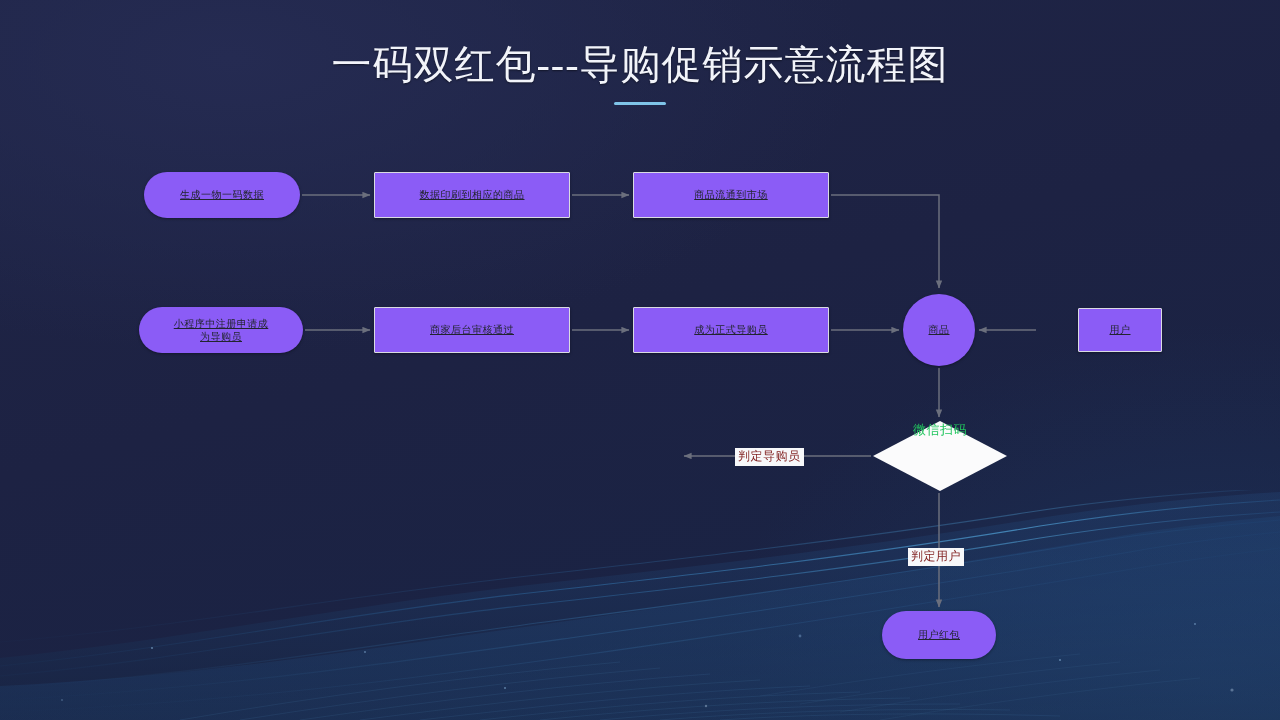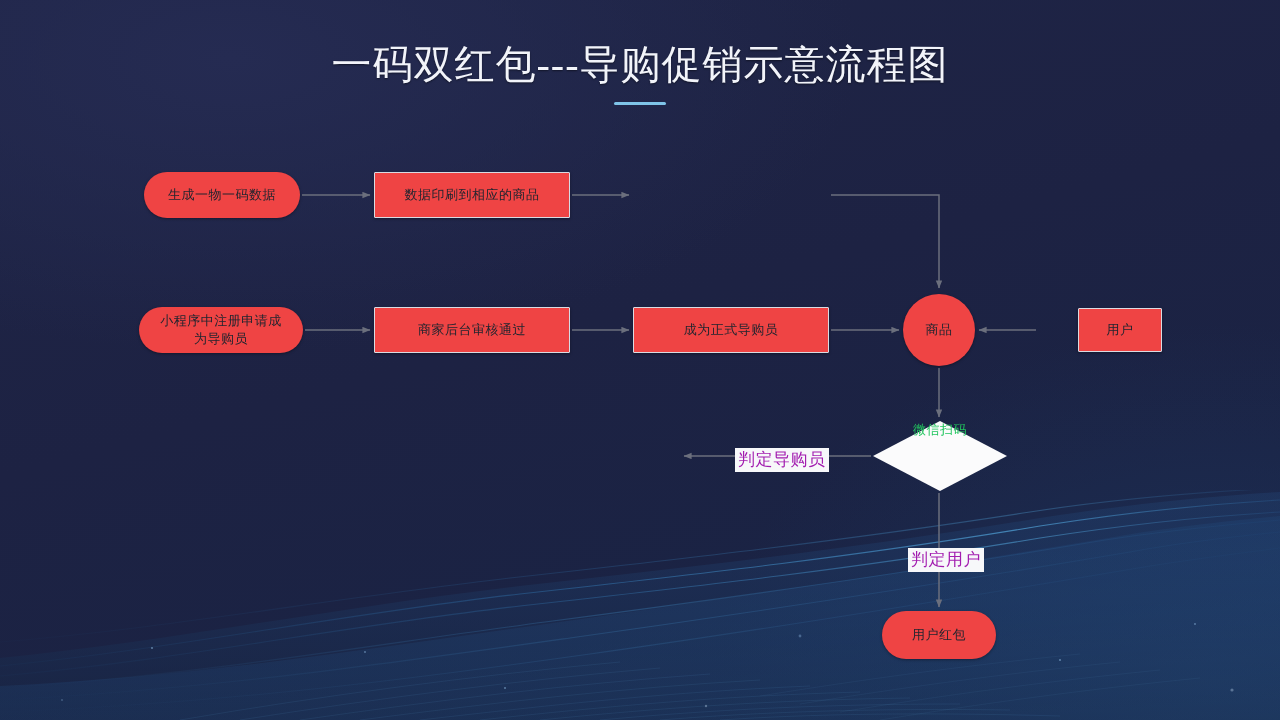--- a/index.html
+++ b/index.html
@@ -49,25 +49,26 @@
     position: absolute; inset: 0; z-index: 4;
   }
   #connectors { position: absolute; inset: 0; z-index: 3; }
 
   .node {
     position: absolute;
     z-index: 4;
     display: flex; align-items: center; justify-content: center;
     text-align: center;
     color: #22252f;
-    background: #ef4444;
-    font-size: 13px;
+    background: #8b5cf6;
+    font-size: 10px;
     line-height: 1.35;
     letter-spacing: 0.5px;
     box-shadow: 0 1px 3px rgba(0,0,0,0.35);
+    text-decoration: underline;
   }
   .node.rect { border-radius: 1px; border: 1px solid #d9dbe2; }
   .node.round { border-radius: 26px; }
   .node.circle { border-radius: 50%; }
 
   .diamond {
     position: absolute; z-index: 4;
     display: flex; align-items: flex-start; justify-content: center;
     color: #22c55e; font-size: 13px; letter-spacing: 0.5px;
   }
@@ -75,22 +76,22 @@
     position: absolute; inset: 0;
     background: #fbfbfc;
     clip-path: polygon(50% 0%, 100% 50%, 50% 100%, 0% 50%);
     filter: drop-shadow(0 1px 2px rgba(0,0,0,0.35));
   }
   .diamond .dia-label { position: relative; z-index: 2; }
 
   .edge-label {
     position: absolute; z-index: 5;
     background: #f7f8fa;
-    color: #a21caf;
-    font-size: 17px;
+    color: #7f1d1d;
+    font-size: 12px;
     letter-spacing: 0.5px;
     padding: 1px 3px;
     white-space: nowrap;
     line-height: 1.3;
   }
 </style>
 </head>
 <body>
 
 <div id="bg-layer"></div>
@@ -202,20 +203,23 @@
 <div id="flow">
 
   <div class="node round" style="left:144px; top:172px; width:156px; height:46px;">
     <span>生成一物一码数据</span>
   </div>
 
   <div class="node rect" style="left:374px; top:172px; width:196px; height:46px;">
     <span>数据印刷到相应的商品</span>
   </div>
 
+  <div class="node rect" style="left:633px; top:172px; width:196px; height:46px;">
+    <span>商品流通到市场</span>
+  </div>
 
   <div class="node round" style="left:139px; top:307px; width:164px; height:46px;">
     <span style="display:block;">
       <span style="display:block;">小程序中注册申请成</span>
       <span style="display:block;">为导购员</span>
     </span>
   </div>
 
   <div class="node rect" style="left:374px; top:307px; width:196px; height:46px;">
     <span>商家后台审核通过</span>

